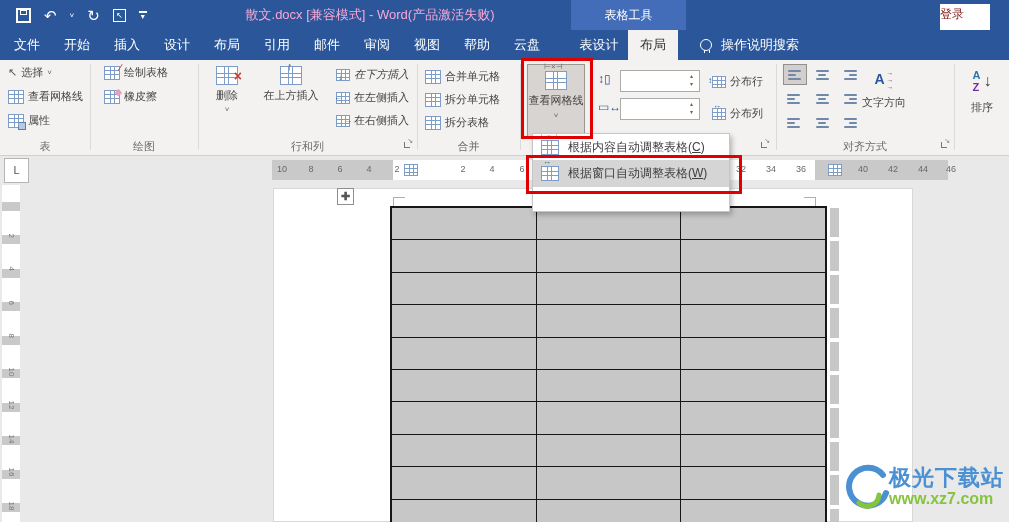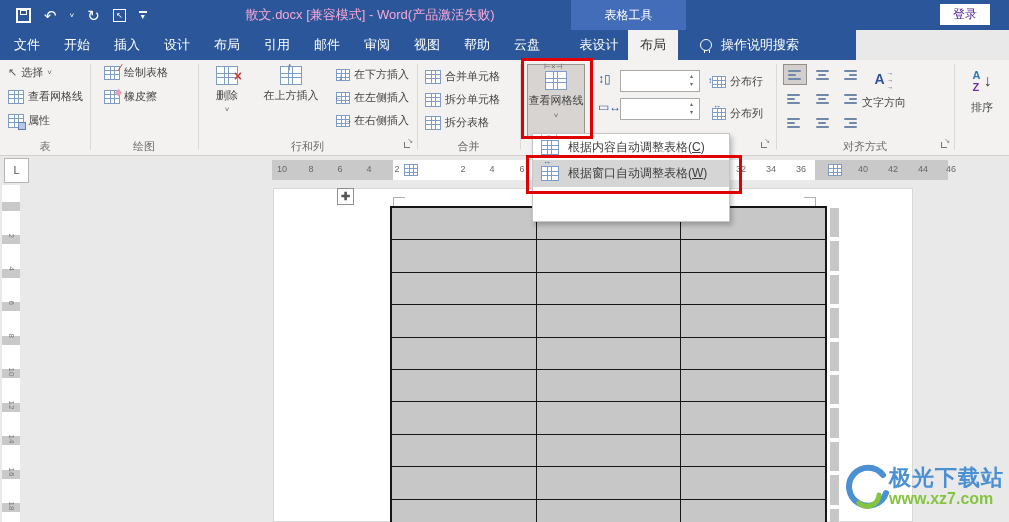--- a/index.html
+++ b/index.html
@@ -9,23 +9,23 @@
   .qat{position:absolute;left:16px;top:0;height:30px;display:flex;align-items:center;gap:13px;}
   .qicon{color:#fff;font-size:15px;line-height:1;cursor:default;}
   .floppy{width:11px;height:11px;border:2px solid #fff;position:relative;display:inline-block;}
   .floppy:before{content:"";position:absolute;top:0;left:2px;width:5px;height:3px;background:#2b579a;border:1px solid #fff;}
   .chev{font-size:8px;color:#fff;}
   .touchbox{width:11px;height:11px;border:1.5px solid #fff;color:#fff;font-size:8px;line-height:11px;text-align:center;display:inline-block;}
   .custom{display:inline-flex;flex-direction:column;align-items:center;line-height:4px;font-size:8px;}
   .custom b{display:block;width:8px;border-top:2px solid #fff;margin-bottom:2px;}
   .wtitle{position:absolute;left:170px;top:0;width:400px;height:30px;line-height:30px;text-align:center;font-size:13px;color:#f9a8d4;white-space:nowrap;}
   .ctxhdr{position:absolute;left:571px;top:0;width:115px;height:30px;background:#436cb9;color:#fff;font-size:12px;text-align:center;line-height:30px;}
-  .signin{position:absolute;left:940px;top:4px;width:50px;height:21px;background:#fff;color:#4c1d95;font-size:12px;text-align:center;line-height:21px;}
-  
-  .tabbar{position:absolute;left:0;top:30px;width:856px;height:30px;background:#2b579a;color:#fff;font-size:13px;}
+  .signin{position:absolute;left:940px;top:4px;width:50px;height:27px;background:#fff;color:#7f1d1d;font-size:12px;text-align:left;line-height:21px;}
+  
+  .tabbar{position:absolute;left:0;top:30px;width:1009px;height:30px;background:#2b579a;color:#fff;font-size:13px;}
   .tabs{display:flex;height:30px;align-items:center;padding-left:2px;}
   .tab{padding:0 12px;height:30px;line-height:30px;white-space:nowrap;}
   .ctab{position:absolute;top:0;height:30px;line-height:30px;text-align:center;white-space:nowrap;}
   .tab-active{background:#f3f2f1;color:#333;}
   .searchzone{position:absolute;left:700px;top:0;height:30px;display:flex;align-items:center;gap:9px;color:#fff;}
   .bulb{width:10px;height:10px;border:1.5px solid #fff;border-radius:50%;position:relative;display:inline-block;}
   .bulb:after{content:"";position:absolute;left:2.5px;top:10px;width:4px;height:3px;border-left:1.5px solid #fff;border-right:1.5px solid #fff;}
   
   .ribbon{position:absolute;left:0;top:60px;width:1009px;height:95px;background:#f3f2f1;border-bottom:1px solid #d2d0ce;font-size:11px;color:#444;}
   .gdiv{position:absolute;top:4px;height:86px;width:1px;background:#dcdad8;}
@@ -73,21 +73,21 @@
   .trow{display:flex;height:31.4px;border-bottom:1px solid #161616;}
   .tcell{flex:1;background:#c7c7c7;border-right:1px solid #161616;}
   .tcell:last-child{border-right:none;}
   .sliver{position:absolute;left:830px;top:208px;width:9px;display:flex;flex-direction:column;gap:4px;}
   .sliver b{display:block;height:29.4px;background:#c7c7c7;}
   .wm{position:absolute;left:845px;top:452px;width:164px;height:70px;display:flex;align-items:center;}
   .wmtext{display:flex;flex-direction:column;line-height:1.1;}
   .wm-cn{font-size:22px;font-weight:bold;color:#4a90d2;letter-spacing:1px;}
   .wm-url{font-size:16px;font-weight:bold;color:#86c440;}
   
-  .menu{position:absolute;left:532px;top:133px;width:198px;height:89px;background:#fff;border:1px solid #c6c6c6;box-shadow:2px 3px 5px rgba(0,0,0,.25);box-sizing:border-box;z-index:5;}
+  .menu{position:absolute;left:532px;top:133px;width:198px;height:79px;background:#fff;border:1px solid #c6c6c6;box-shadow:2px 3px 5px rgba(0,0,0,.25);box-sizing:border-box;z-index:5;}
   .mitem{display:flex;align-items:center;height:26px;font-size:12px;color:#404040;gap:9px;padding-left:8px;}
   .mitem.hl{background:#d5d5d5;height:27px;}
   .mkey{text-decoration:underline;}
   .redbox{position:absolute;border:3px solid #e10000;z-index:6;pointer-events:none;}
   .arrblue{color:#2b579a;font-weight:bold;}
 </style>
 </head>
 <body>
 
 <div id="app">
@@ -169,21 +169,21 @@
         </span>
       <span class="blabel">删除</span>
       <span class="chev" style="color:#666;margin-top:2px;">˅</span>
     </div>
     <div class="bigbtn" style="left:252px;top:6px;width:78px;">
       <span class="tblic t20">
           <span class="ovl arrblue" style="left:6px;top:-6px;font-size:11px;">↑</span>
         </span>
       <span class="blabel">在上方插入</span>
     </div>
-    <div class="sbtn" style="left:336px;top:7px;">
+    <div class="sbtn" style="left:336px;top:7px;font-style:italic;">
       <span class="tblic t12">
           <span class="ovl arrblue" style="left:1px;bottom:-2px;font-size:8px;">↓</span>
         </span>
       <span>在下方插入</span>
     </div>
     <div class="sbtn" style="left:336px;top:30px;">
       <span class="tblic t12">
           <span class="ovl arrblue" style="left:-3px;top:1px;font-size:8px;">←</span>
         </span>
       <span>在左侧插入</span>

